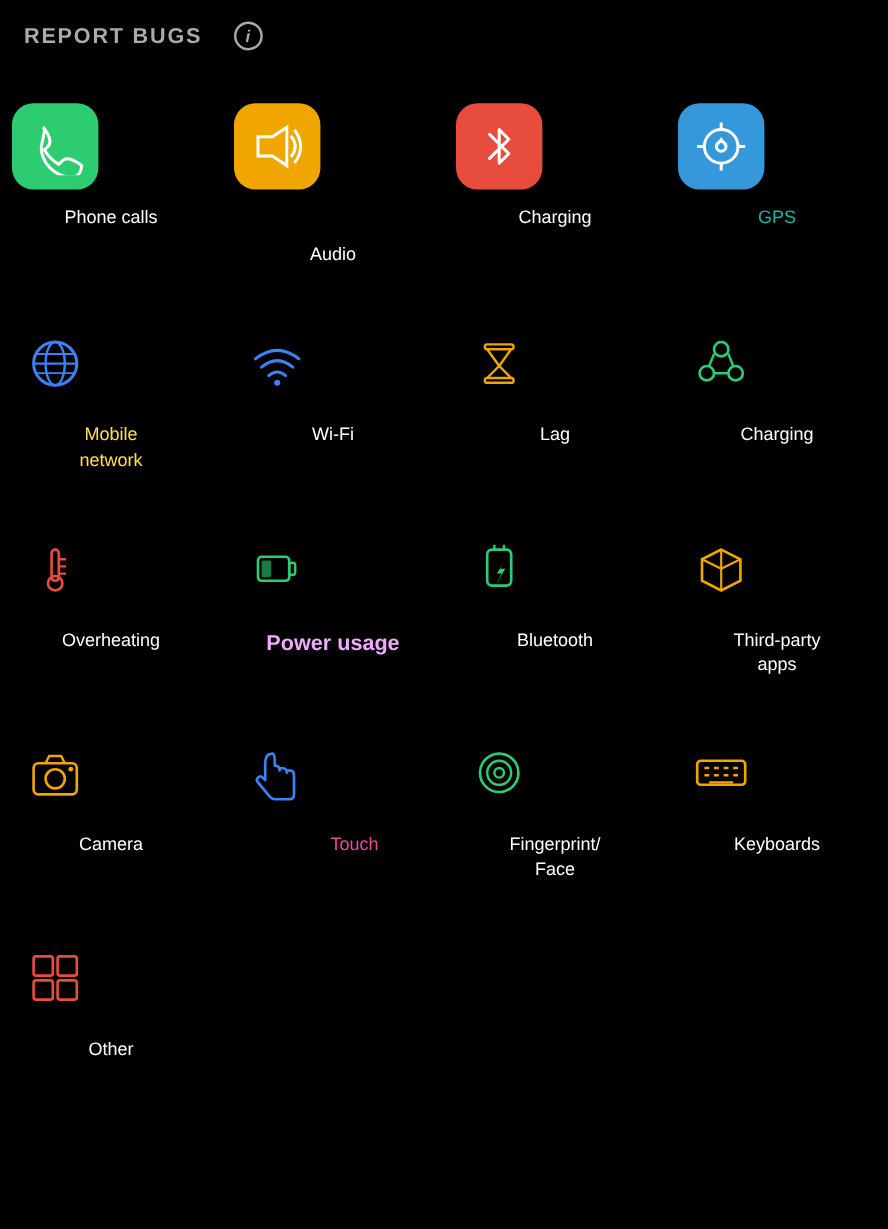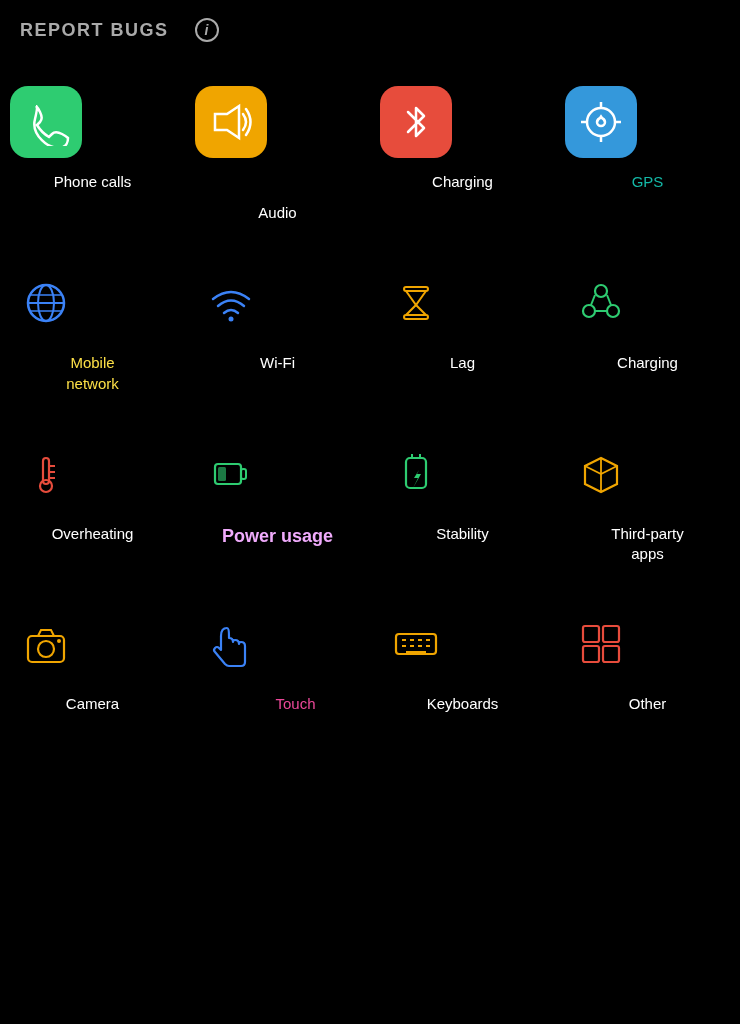--- a/index.html
+++ b/index.html
@@ -244,21 +244,21 @@
       <span style="display:flex;align-items:center;justify-content:center;width:48px;height:48px;">
         <svg viewBox="0 0 48 48" fill="none">
       <rect x="14" y="8" width="20" height="30" rx="4" stroke="#2ecc71" stroke-width="2.2" fill="none"></rect>
       <line x1="20" y1="4" x2="20" y2="8" stroke="#2ecc71" stroke-width="2"></line>
       <line x1="28" y1="4" x2="28" y2="8" stroke="#2ecc71" stroke-width="2"></line>
       <path d="M27 20 L22 28 H26 L21 38 L29 24 H25 Z" fill="#2ecc71"></path>
     </svg>
       </span>
     </div>
     <span class="icon-label" style="font-size:15px;color:#fff;text-align:center;line-height:1.35;">
-      Stability
+      Bluetooth
     </span>
   </div>
     <div class="grid-item">
     <div class="icon-wrapper " style="background:transparent; width:72px; height:72px; border-radius:0; display:flex; align-items:center; justify-content:center;">
       <span style="display:flex;align-items:center;justify-content:center;width:48px;height:48px;">
         <svg viewBox="0 0 48 48" fill="none">
       <path d="M24 8 L40 16 L40 34 L24 42 L8 34 L8 16 Z" stroke="#f0a500" stroke-width="2.2" fill="none"></path>
       <path d="M24 8 L24 42" stroke="#f0a500" stroke-width="1.8"></path>
       <path d="M8 16 L24 24 L40 16" stroke="#f0a500" stroke-width="1.8"></path>
     </svg>
@@ -286,20 +286,34 @@
     <div class="grid-item">
     <div class="icon-wrapper " style="background:transparent; width:72px; height:72px; border-radius:0; display:flex; align-items:center; justify-content:center;">
       <span style="display:flex;align-items:center;justify-content:center;width:48px;height:48px;">
         <svg viewBox="0 0 48 48" fill="none">
       <path d="M20 8 Q14 8 14 16 L14 30 L12 28 Q10 26 8 28 Q6 30 8 32 L18 44 Q20 46 22 46 L34 46 Q38 46 38 42 L38 26 Q38 22 34 22 Q32 22 32 24 Q32 20 28 20 Q26 20 26 22 Q26 18 22 18 L22 16 Q22 8 20 8 Z" stroke="#3b82f6" stroke-width="2.2" fill="none" stroke-linejoin="round"></path>
     </svg>
       </span>
     </div>
     <span class="icon-label" style="font-size:15px;color:#ec4899;text-align:center;line-height:1.35;margin-left:36px;">
       Touch
+    </span>
+  </div>
+    <div class="grid-item">
+    <div class="icon-wrapper " style="background:transparent; width:72px; height:72px; border-radius:0; display:flex; align-items:center; justify-content:center;">
+      <span style="display:flex;align-items:center;justify-content:center;width:48px;height:48px;">
+        <svg viewBox="0 0 48 48" fill="none">
+      <circle cx="24" cy="24" r="16" stroke="#2ecc71" stroke-width="2.2" fill="none"></circle>
+      <circle cx="24" cy="24" r="10" stroke="#2ecc71" stroke-width="2" fill="none"></circle>
+      <circle cx="24" cy="24" r="4" stroke="#2ecc71" stroke-width="2" fill="none"></circle>
+    </svg>
+      </span>
+    </div>
+    <span class="icon-label" style="font-size:15px;color:#fff;text-align:center;line-height:1.35;">
+      Fingerprint/<br>Face
     </span>
   </div>
     <div class="grid-item">
     <div class="icon-wrapper " style="background:transparent; width:72px; height:72px; border-radius:0; display:flex; align-items:center; justify-content:center;">
       <span style="display:flex;align-items:center;justify-content:center;width:48px;height:48px;">
         <svg viewBox="0 0 48 48" fill="none">
       <rect x="4" y="14" width="40" height="20" rx="3" stroke="#f0a500" stroke-width="2.2" fill="none"></rect>
       <line x1="10" y1="20" x2="14" y2="20" stroke="#f0a500" stroke-width="2"></line>
       <line x1="18" y1="20" x2="22" y2="20" stroke="#f0a500" stroke-width="2"></line>
       <line x1="26" y1="20" x2="30" y2="20" stroke="#f0a500" stroke-width="2"></line>

